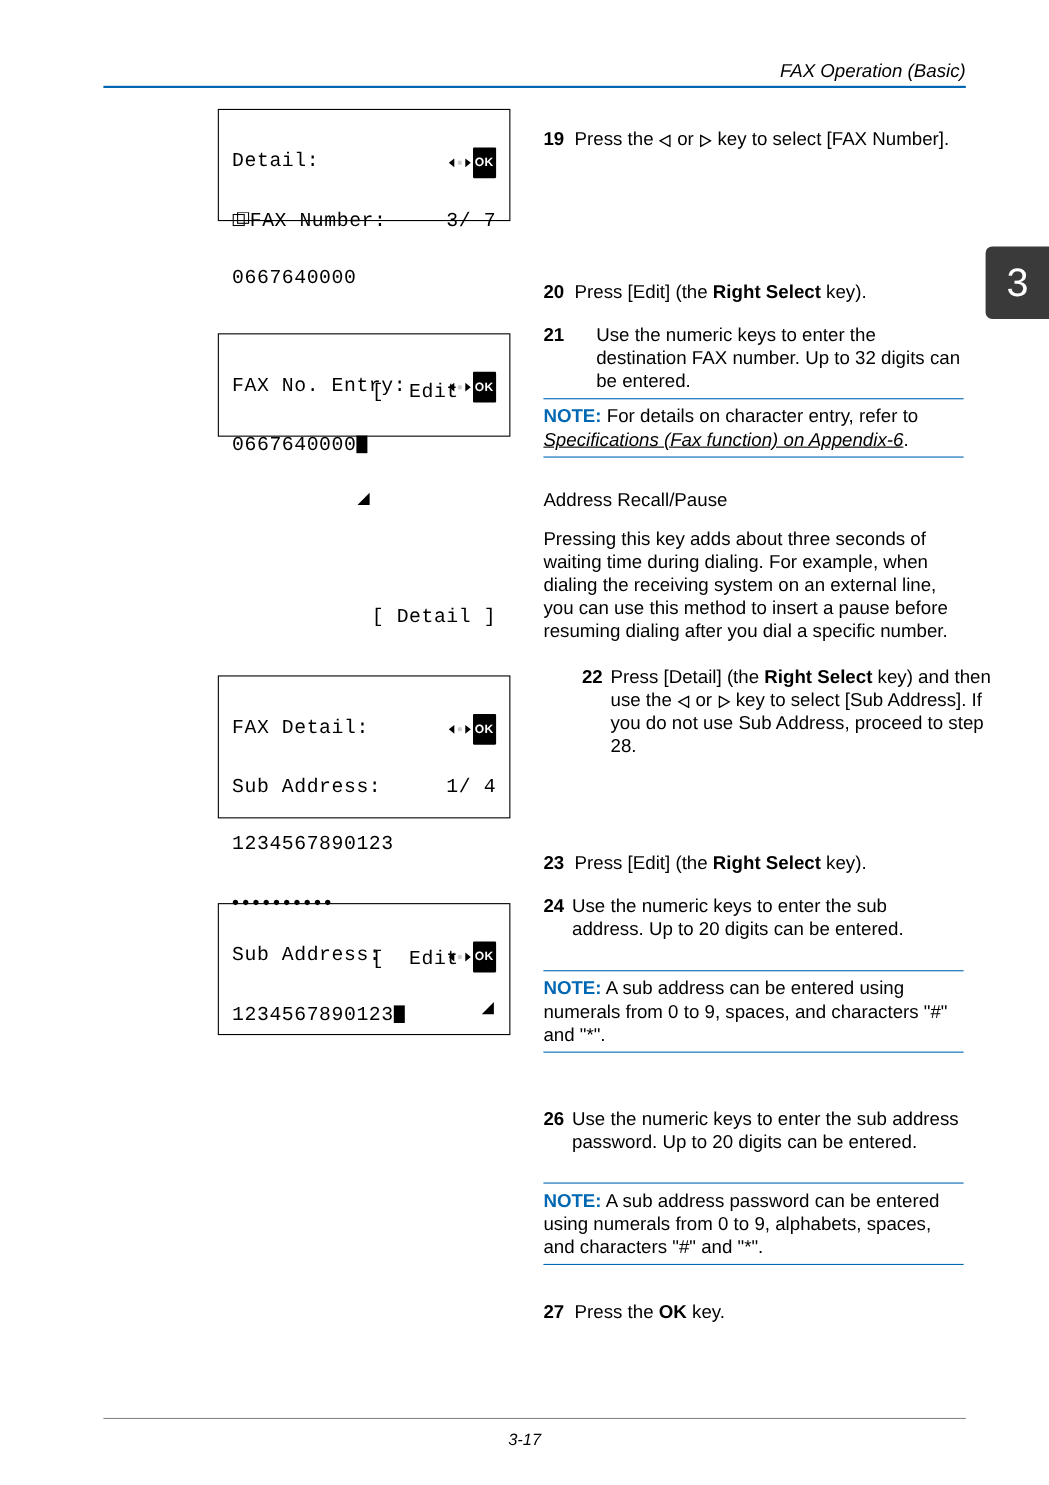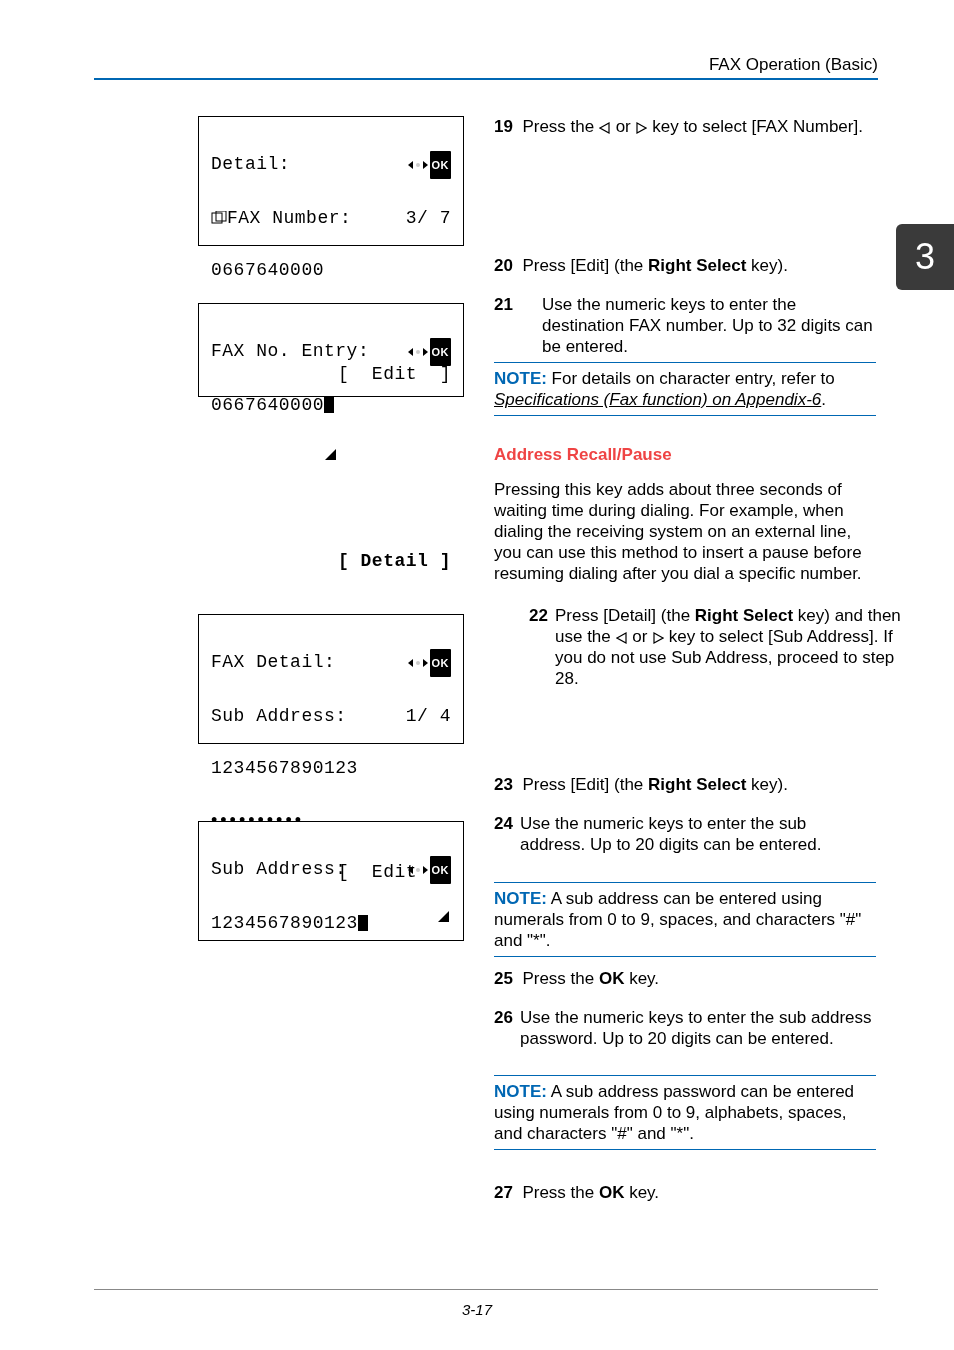--- a/index.html
+++ b/index.html
@@ -1,43 +1,43 @@
 <!DOCTYPE html>
 <html><head>
 <meta charset="utf-8">
 <style>
   * { box-sizing: border-box; margin: 0; padding: 0; }
   html, body { width: 954px; height: 1350px; background: #fff; font-family: Arial, Helvetica, sans-serif; color: #000; }
   .page { position: relative; width: 954px; height: 1350px; }
-  .header-italic { position: absolute; top: 55px; right: 76px; font-size: 17px; }
+  .header-italic { position: absolute; top: 55px; right: 76px; font-style: italic; font-size: 17px; }
   .hr-top { position: absolute; top: 78px; left: 94px; right: 76px; height: 2px; background: #0067b3; }
   .tab { position: absolute; top: 224px; right: 0; width: 58px; height: 66px; background: #3a3a3a; color: #fff; font-size: 36px; display: flex; align-items: center; justify-content: center; border-top-left-radius: 6px; border-bottom-left-radius: 6px; }
   .lcd { position: absolute; border: 1px solid #000; font-family: "Courier New", monospace; font-size: 18px; line-height: 26px; padding: 8px 12px; width: 266px; white-space: pre; letter-spacing: 0.5px; }
   .lcd .ok { display:inline-block; background:#000; color:#fff; font-family:Arial,sans-serif; font-size:11px; font-weight:bold; padding:1px 2px; vertical-align:middle; border-radius:1px; }
   .cursor { display:inline-block; width:10px; height:16px; background:#000; vertical-align:middle; }
   .right-col { position: absolute; left: 494px; width: 382px; font-size: 17px; line-height: 21px; }
   .step-num { font-weight: bold; }
   .note-rule { border-top: 1px solid #0067b3; border-bottom: 1px solid #0067b3; padding: 5px 0; }
   .note-label { color: #0067b3; font-weight: bold; }
-  .blue-head { color: #ef4444; font-weight: bold; }
+  .blue-head { color: #000000; font-weight: normal; }
   .footer-hr { position: absolute; bottom: 60px; left: 94px; right: 76px; height: 1px; background: #888; }
   .page-num { position: absolute; bottom: 32px; left: 0; right: 0; text-align: center; font-style: italic; font-size: 15px; }
   .underline-link { text-decoration: underline; font-style: italic; }
   svg.navglyph { vertical-align: middle; }
   .content-block { margin-bottom: 14px; }
 </style>
 </head>
 <body>
 <div class="page">
 
 <div class="header-italic">FAX Operation (Basic)</div>
 <div class="hr-top"></div>
 <div class="tab">3</div>
 
-<div class="lcd" style="left:198px; top:116px; height:130px;">
+<div class="lcd" style="left:198px; top:99px; height:102px;">
 <div style="display:flex; justify-content:space-between;">
 <span>Detail:</span>
 <span><svg class="navglyph" width="24" height="14">
             <polygon points="2,7 7,3 7,11" fill="#000"></polygon>
             <circle cx="12" cy="7" r="2" fill="#ccc"></circle>
             <polygon points="22,7 17,3 17,11" fill="#000"></polygon>
           </svg><span class="ok">OK</span></span>
 </div>
 <div style="display:flex; justify-content:space-between;">
 <span><svg class="navglyph" width="16" height="14">
@@ -70,21 +70,21 @@
             <polygon points="2,7 7,3 7,11" fill="#000"></polygon>
             <circle cx="12" cy="7" r="2" fill="#ccc"></circle>
             <polygon points="22,7 17,3 17,11" fill="#000"></polygon>
           </svg><span class="ok">OK</span></span>
 </div>
 <div><span>0667640000</span><span class="cursor"></span></div>
 <div style="text-align:center;"><svg width="14" height="14">
           <polygon points="1,12 12,12 12,1" fill="#000"></polygon>
         </svg></div>
 <div>&nbsp;</div>
-<div style="text-align:right;font-weight:bold;">[ Detail ]</div>
+<div style="text-align:right;">[ Detail ]</div>
 </div>
 
 <div class="right-col" style="top:294px;">
 <div style="display:flex;gap:22px;">
 <div class="step-num" style="min-width:26px;">21</div>
 <div>Use the numeric keys to enter the destination FAX number. Up to 32 digits can be entered.</div>
 </div>
 </div>
 
 <div class="right-col note-rule" style="top:362px;">
@@ -150,23 +150,20 @@
 <div style="display:flex;">
 <div class="step-num" style="min-width:26px;">24</div>
 <div>Use the numeric keys to enter the sub address. Up to 20 digits can be entered.</div>
 </div>
 </div>
 
 <div class="right-col note-rule" style="top:882px;">
 <span class="note-label">NOTE:</span><span> A sub address can be entered using numerals from 0 to 9, spaces, and characters "#" and "*".</span>
 </div>
 
-<div class="right-col" style="top:968px;">
-<span class="step-num">25</span>&nbsp;&nbsp;<span>Press the </span><b>OK</b><span> key.</span>
-</div>
 
 <div class="right-col" style="top:1007px;">
 <div style="display:flex;">
 <div class="step-num" style="min-width:26px;">26</div>
 <div>Use the numeric keys to enter the sub address password. Up to 20 digits can be entered.</div>
 </div>
 </div>
 
 <div class="right-col note-rule" style="top:1075px;">
 <span class="note-label">NOTE:</span><span> A sub address password can be entered using numerals from 0 to 9, alphabets, spaces, and characters "#" and "*".</span>

